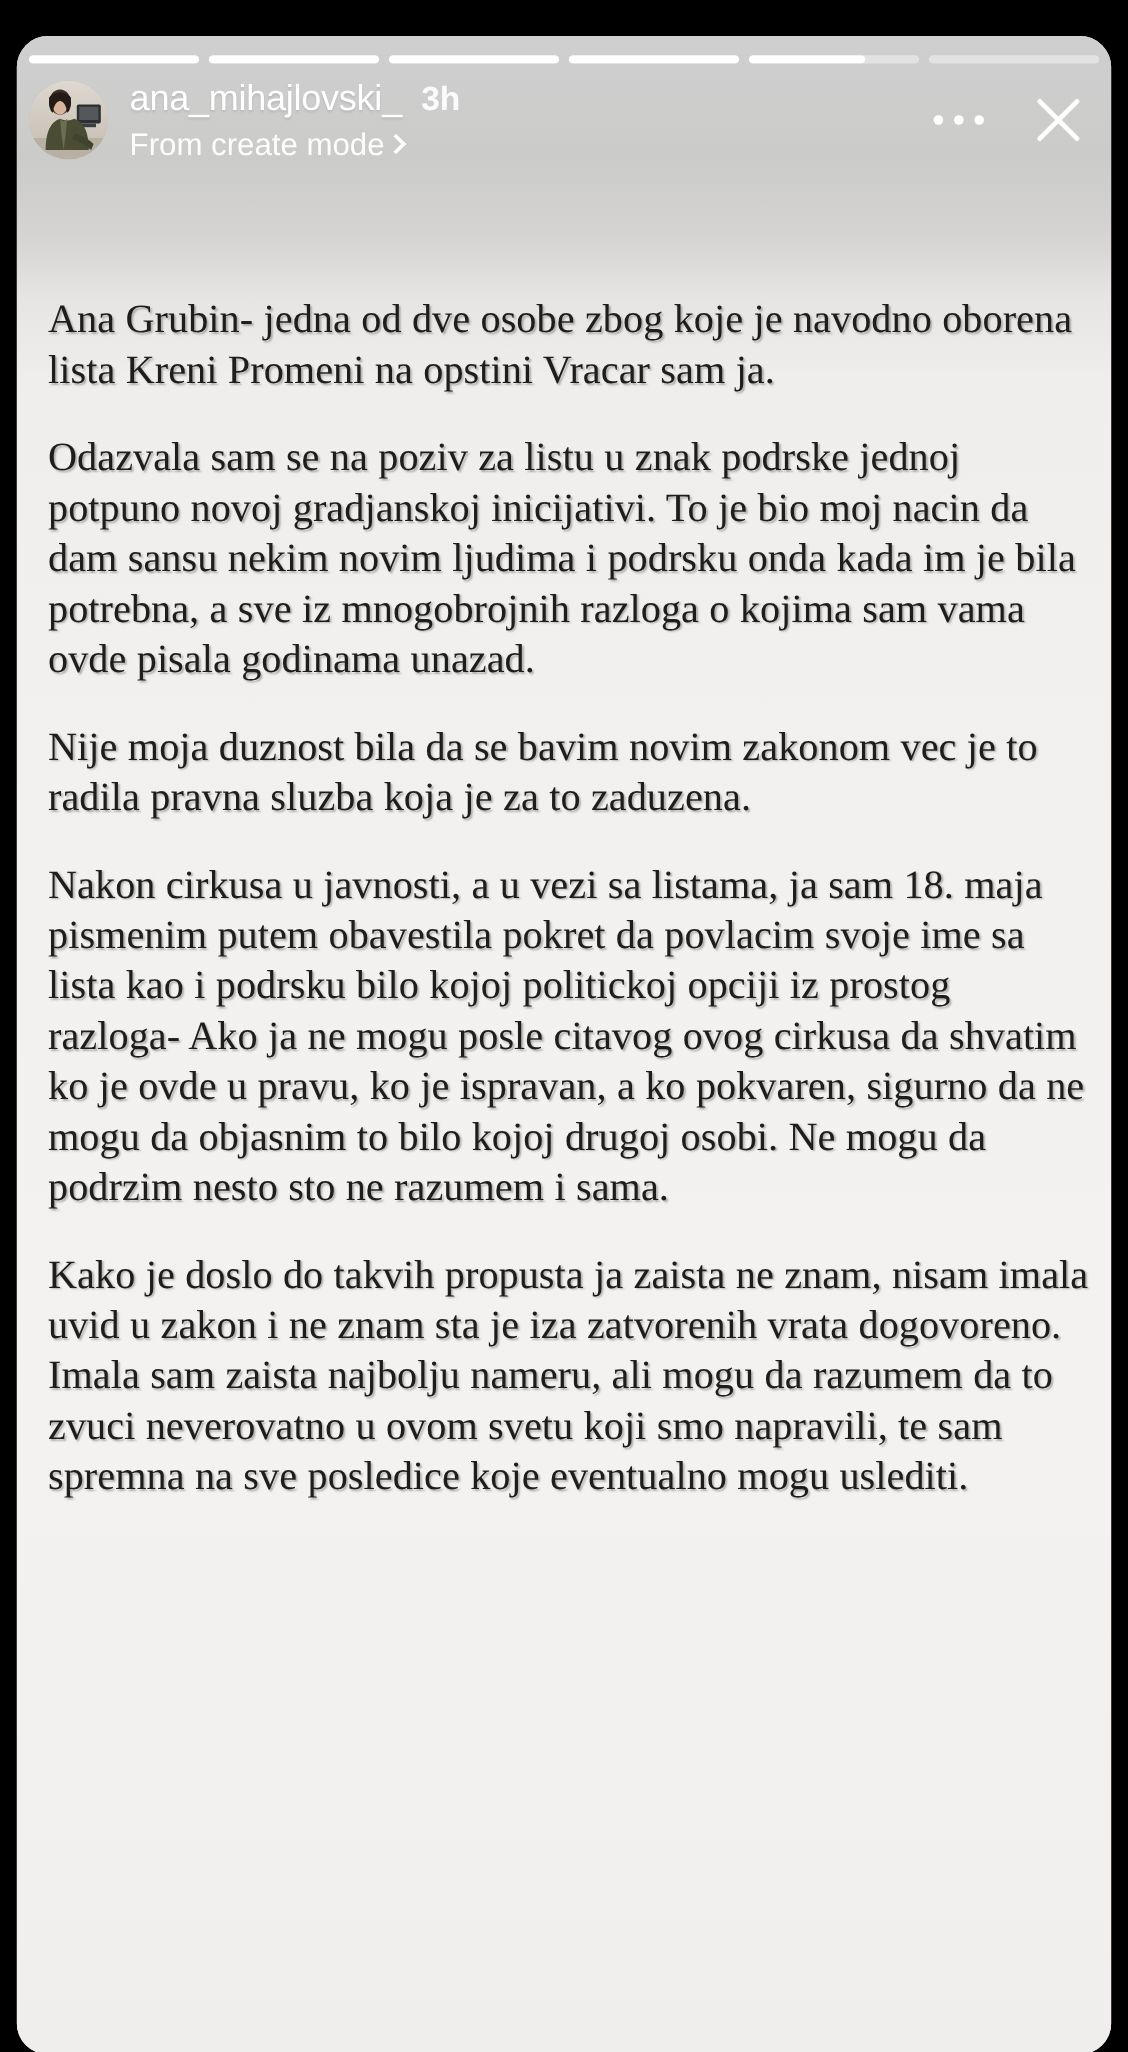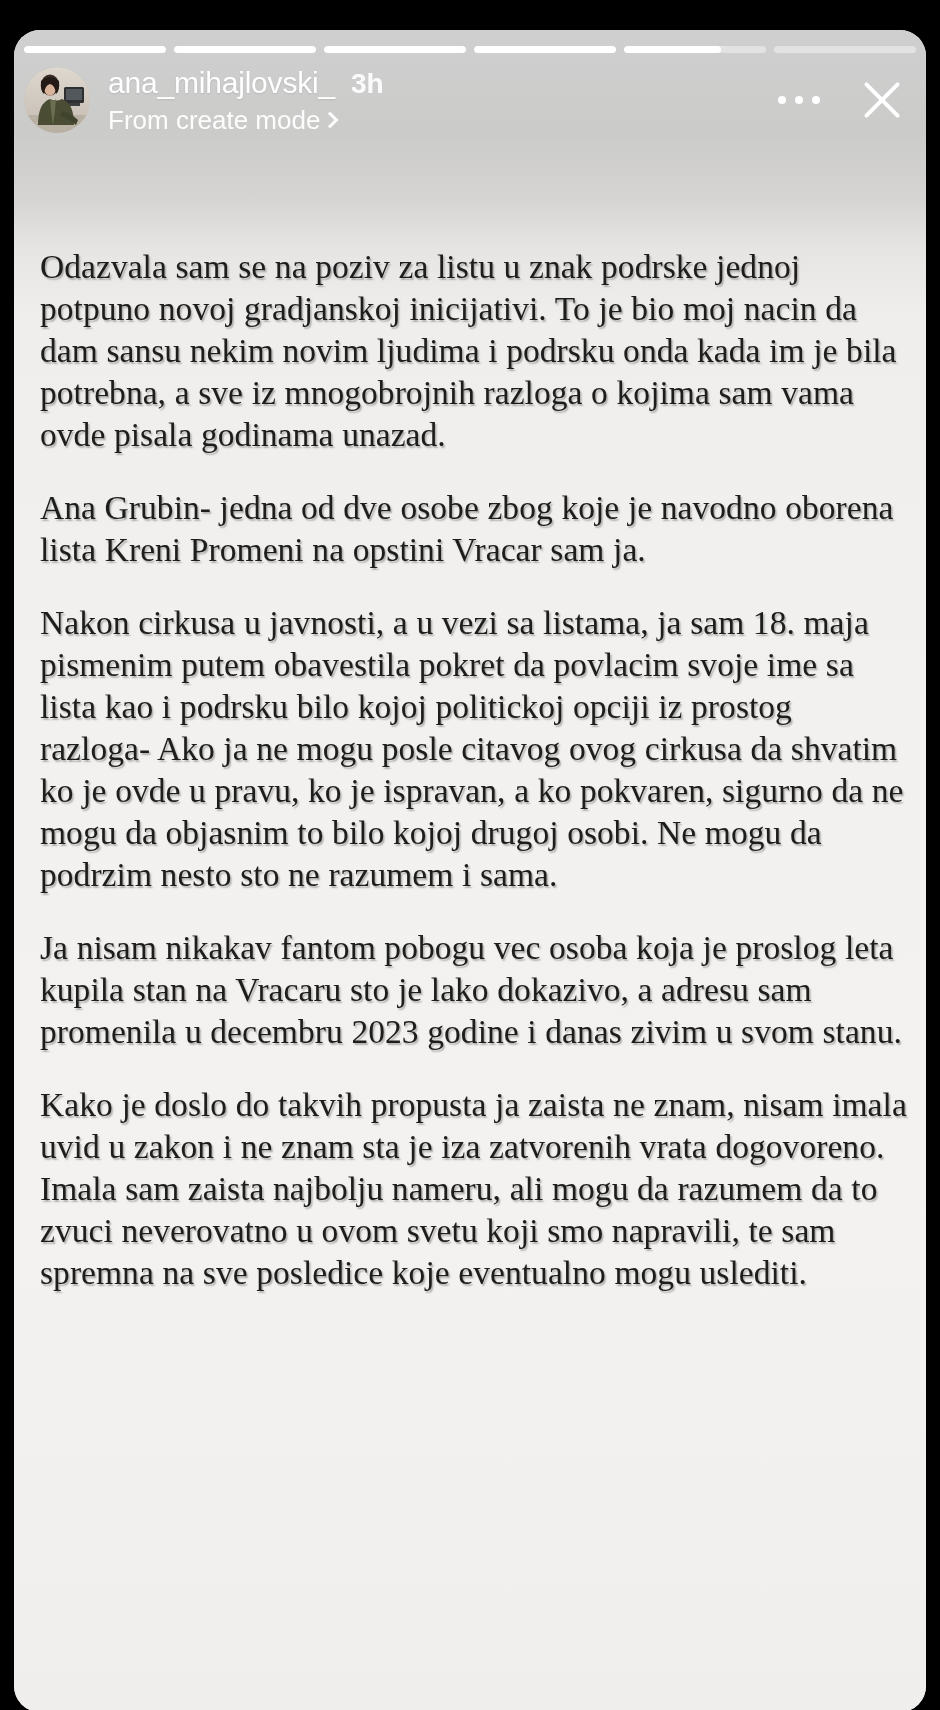--- a/index.html
+++ b/index.html
@@ -280,20 +280,20 @@
         <div class="dots">
           <span></span>
           <span></span>
           <span></span>
         </div>
         <div class="close-x"></div>
       </div>
     </div>
 
     <div class="story-body" id="story-body">
+        <p class="para">Ana Grubin- jedna od dve osobe zbog koje je navodno oborena lista Kreni Promeni na opstini Vracar sam ja.</p>
         <p class="para">Odazvala sam se na poziv za listu u znak podrske jednoj potpuno novoj gradjanskoj inicijativi. To je bio moj nacin da dam sansu nekim novim ljudima i podrsku onda kada im je bila potrebna, a sve iz mnogobrojnih razloga o kojima sam vama ovde pisala godinama unazad.</p>
-        <p class="para">Ana Grubin- jedna od dve osobe zbog koje je navodno oborena lista Kreni Promeni na opstini Vracar sam ja.</p>
+        <p class="para">Nije moja duznost bila da se bavim novim zakonom vec je to radila pravna sluzba koja je za to zaduzena.</p>
         <p class="para">Nakon cirkusa u javnosti, a u vezi sa listama,  ja sam 18. maja pismenim putem obavestila pokret da povlacim svoje ime sa lista kao i podrsku bilo kojoj politickoj opciji iz prostog razloga- Ako ja ne mogu posle citavog ovog cirkusa da shvatim ko je ovde u pravu, ko je ispravan, a ko pokvaren, sigurno da ne mogu da objasnim to bilo kojoj drugoj osobi. Ne mogu da podrzim nesto sto ne razumem i sama.</p>
-        <p class="para">Ja nisam nikakav fantom pobogu vec osoba koja je proslog leta kupila stan na Vracaru sto je lako dokazivo, a adresu sam promenila u decembru 2023 godine i danas zivim u svom stanu.</p>
         <p class="para">Kako je doslo do takvih propusta ja zaista ne znam, nisam imala uvid u zakon i ne znam sta je iza zatvorenih vrata dogovoreno. Imala sam zaista najbolju nameru, ali mogu da razumem da to zvuci neverovatno u ovom svetu koji smo napravili, te sam spremna na sve posledice koje eventualno mogu uslediti.</p>
       </div>
   </div>
 </div>
 
 </body></html>

